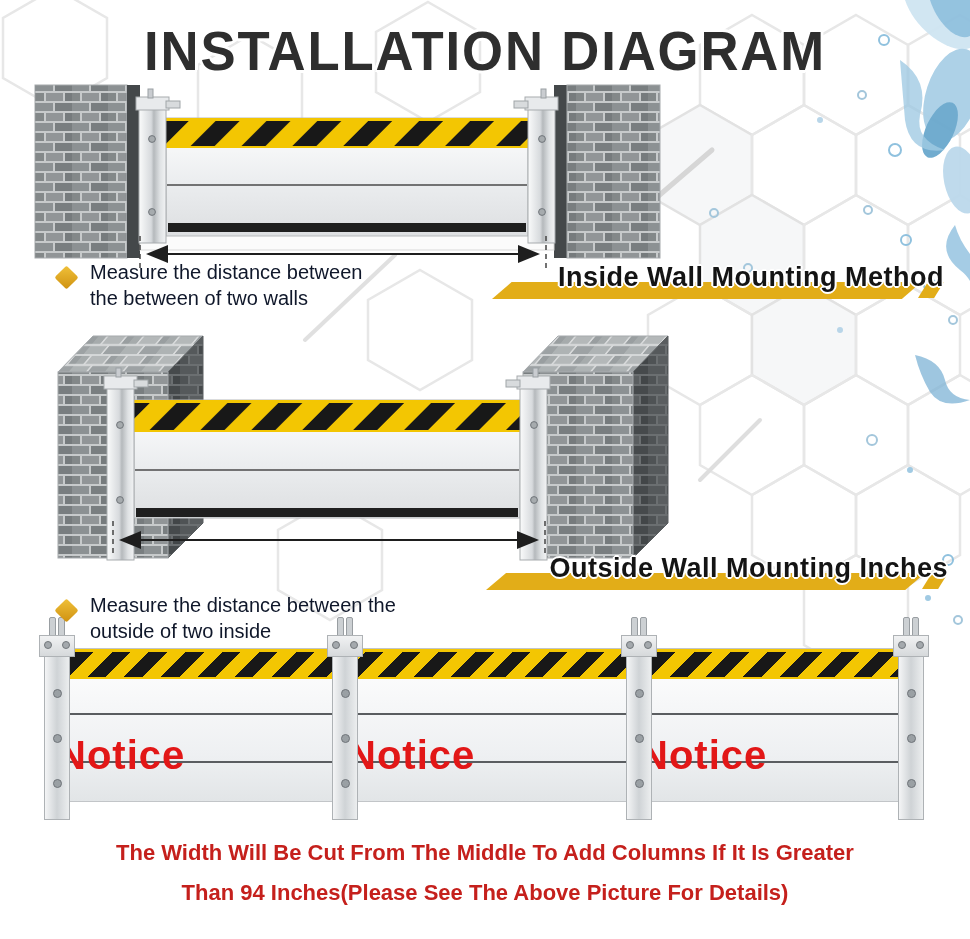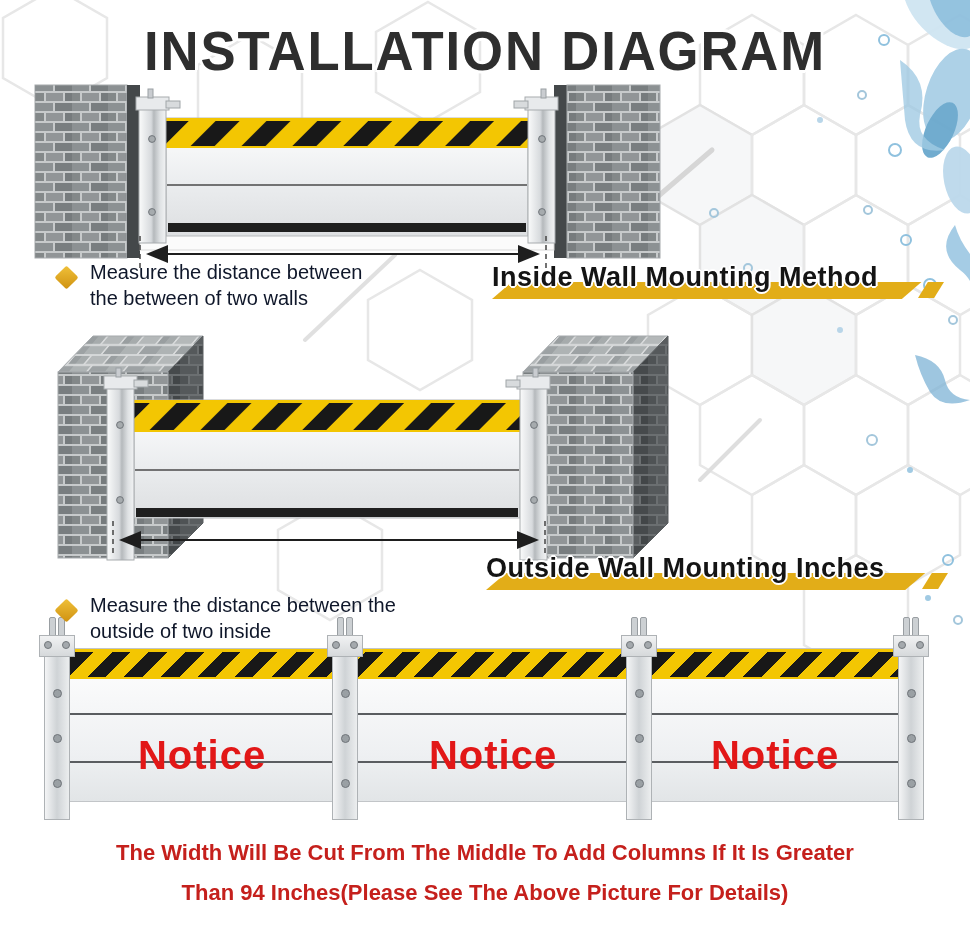--- a/index.html
+++ b/index.html
@@ -46,21 +46,21 @@
     position:absolute; left:0; right:16px; top:20px; height:17px;
     background:#e2ad18;
     clip-path:polygon(0 100%,4.5% 0,98.5% 0,94% 100%);
   }
   .swoosh-chip {
     position:absolute; right:0; top:20px; width:26px; height:16px;
     background:#e2ad18;
     clip-path:polygon(38% 0,100% 0,62% 100%,0 100%);
   }
   .banner-text {
-    position:relative; display:block; text-align:left; white-space:nowrap;
+    position:relative; display:block; text-align:right; white-space:nowrap;
     font-size:27px; font-weight:800; letter-spacing:.5px; color:#141414;
     text-shadow:-2px 0 #fff,2px 0 #fff,0 -2px #fff,0 2px #fff,
                 -1px -1px #fff,1px 1px #fff,-1px 1px #fff,1px -1px #fff;
   }
 
   
   .assembly { position:absolute; left:0; top:616px; width:970px; height:210px; z-index:4; }
   .bpanel {
     position:absolute; top:32px; height:152px; z-index:1;
     background:linear-gradient(#ffffff,#eef0f2 70%,#e2e5e7);
@@ -70,21 +70,21 @@
   .bpanel2 { left:346px; width:292px; }
   .bpanel3 { left:638px; width:272px; }
   .bhazard {
     position:absolute; left:0; right:0; top:0; height:25px;
     background:repeating-linear-gradient(135deg,#f3c602 0 13px,#181818 13px 26px);
     border-top:3px solid #f3c602; border-bottom:2px solid #f3c602;
   }
   .bseam { position:absolute; left:2px; right:2px; height:2px; background:#5a5d60; }
   .bseam.s1 { top:64px; } .bseam.s2 { top:112px; }
   .notice {
-    position:absolute; left:0; width:100%; top:84px; text-align:center;
+    position:absolute; left:0; width:100%; top:84px; 
     font-size:40px; font-weight:800; color:#e21717; letter-spacing:1px;
   }
   .bpost {
     position:absolute; top:20px; width:24px; height:182px; z-index:3;
     background:linear-gradient(90deg,#f4f5f6,#cfd3d6 50%,#eceeef);
     border:1px solid #aeb2b5;
   }
   .bpost .bracket {
     position:absolute; top:-2px; left:-6px; width:34px; height:20px;
     background:linear-gradient(#f1f2f3,#d6d9db); border:1px solid #aeb2b5;

